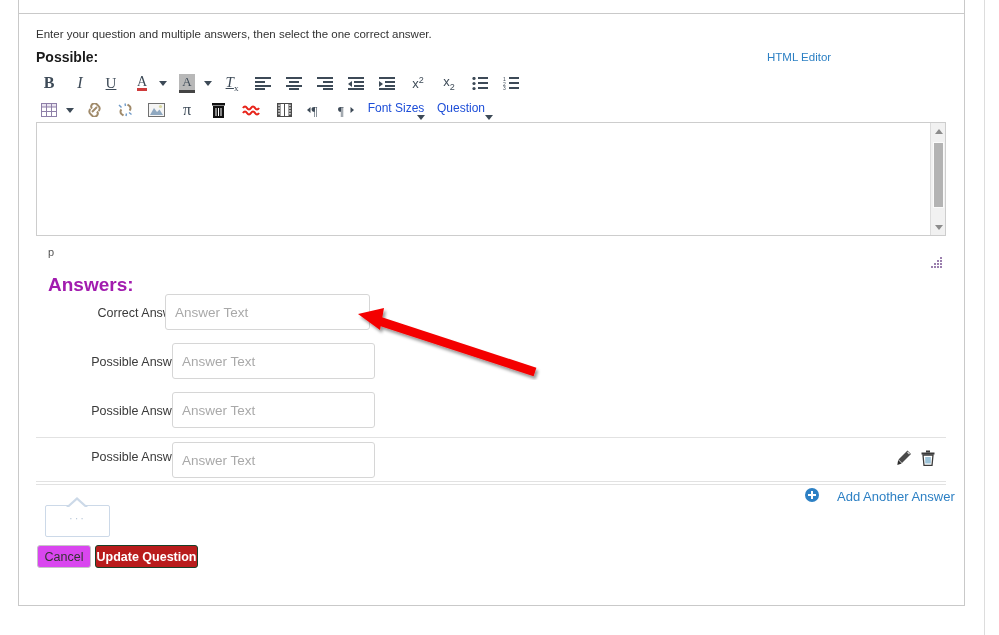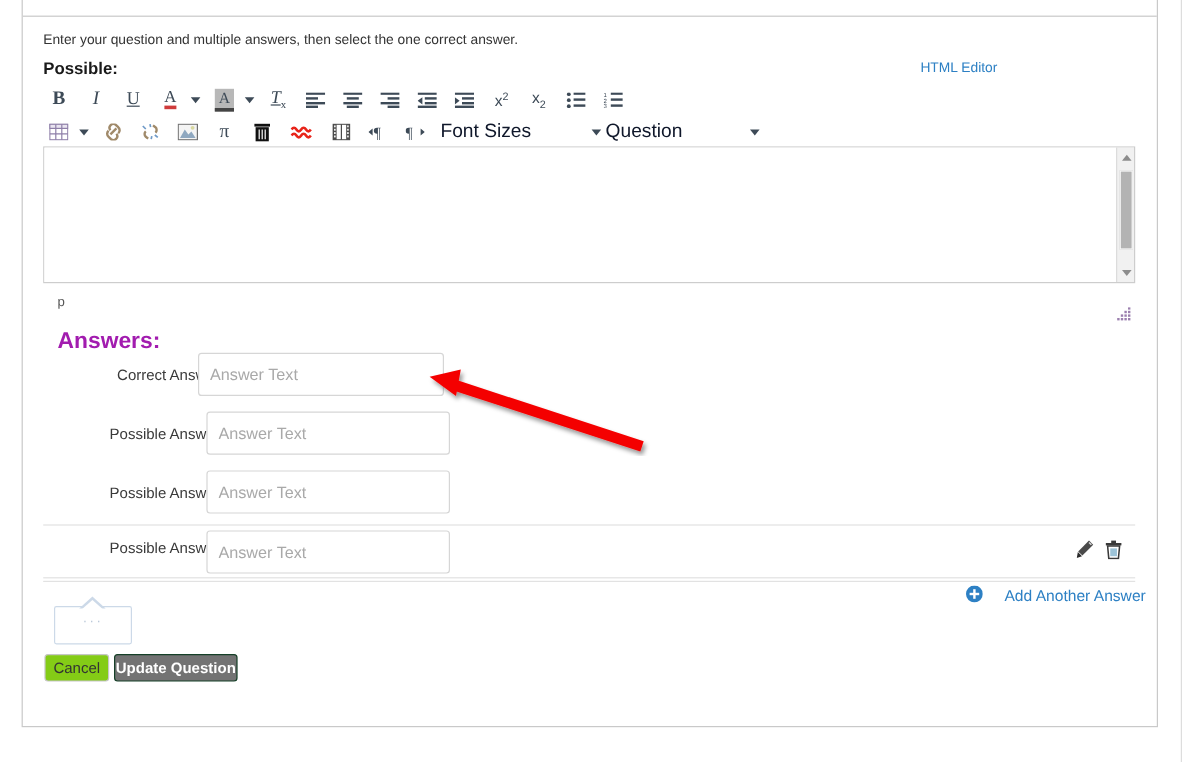--- a/index.html
+++ b/index.html
@@ -54,22 +54,22 @@
   }
   .tbtn.wide { min-width: 30px; }
   .caret {
     width: 0; height: 0; cursor: pointer;
     border-left: 4px solid transparent; border-right: 4px solid transparent;
     border-top: 5px solid #3d4a57;
     margin-right: 7px; margin-left: -1px;
   }
   .tb-sep { width: 3px; }
   .tb-select {
-    font-size: 16px; color: #0f172a; display: flex; align-items: center;
-    cursor: pointer; margin-right: 4px; white-space: nowrap;
+    font-size: 12px; color: #1d4ed8; display: flex; align-items: center;
+    cursor: pointer; margin-right: 4px; white-space: nowrap; flex-direction: column;
   }
   .tb-select-label { margin-right: 0px; }
   .sel-caret {
     width: 0; height: 0;
     border-left: 4px solid transparent; border-right: 4px solid transparent;
     border-top: 5px solid #3d4a57; margin-left: 50px;
   }
   .sel-caret.p2 { margin-left: 56px; }
 
   
@@ -185,25 +185,25 @@
   }
 
   
   .btn {
     position: absolute; height: 23px;
     display: flex; align-items: center; justify-content: center;
     font-size: 12.5px; border-radius: 3px; cursor: pointer; white-space: nowrap;
   }
   .btn-cancel {
     left: 37px; top: 545px; width: 54px;
-    background: #84cc16; border: 1px solid #c6c6c6; color: #333;
+    background: #d946ef; border: 1px solid #c6c6c6; color: #333;
   }
   .btn-update {
     left: 95px; top: 545px; width: 103px;
-    background: #737373; border: 1px solid #164028; color: #fff; font-weight: bold;
+    background: #b91c1c; border: 1px solid #164028; color: #fff; font-weight: bold;
   }
 
   
   .callout {
     position: absolute; left: 527px; top: 347px;
     width: 163px; height: 92px;
     border: 5px solid #f40000; border-radius: 9px; background: #fff;
     box-shadow: 2px 3px 4px rgba(0,0,0,0.28);
   }
   .callout-text {

